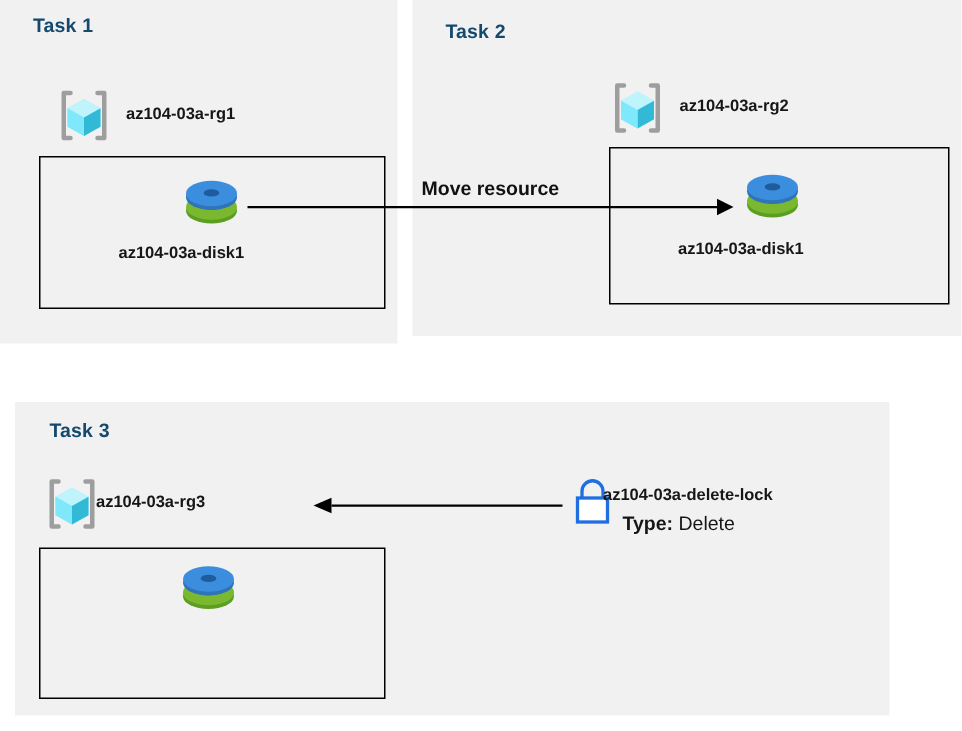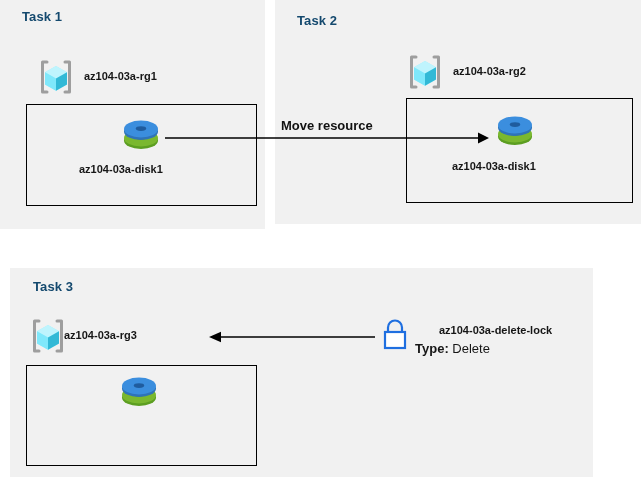--- a/index.html
+++ b/index.html
@@ -174,20 +174,20 @@
     <polygon points="12,3.8 0,9 12,14.2" fill="#000000"></polygon>
   </svg>
 
   <div class="icon" style="left:379px; top:316px; width:32px; height:40px;">
     <svg width="32" height="40" viewBox="0 0 32 40">
       <path d="M9 16 L9 11.5 A7 7 0 0 1 23 11.5 L23 16" fill="none" stroke="#1f6fe0" stroke-width="2.2"></path>
       <rect x="6" y="16" width="20" height="16" fill="#ffffff" stroke="#1f6fe0" stroke-width="2.2"></rect>
     </svg>
   </div>
 
-  <div class="label" style="left:439px; top:324px;">az104-03a-delete-lock</div>
+  <div class="label" style="left:402px; top:324px;">az104-03a-delete-lock</div>
 
   <div class="label-sub" style="left:415px; top:341px;">
     <b>Type:</b> 
     <span>Delete</span>
   </div>
 
 </div>
 
 </body></html>

